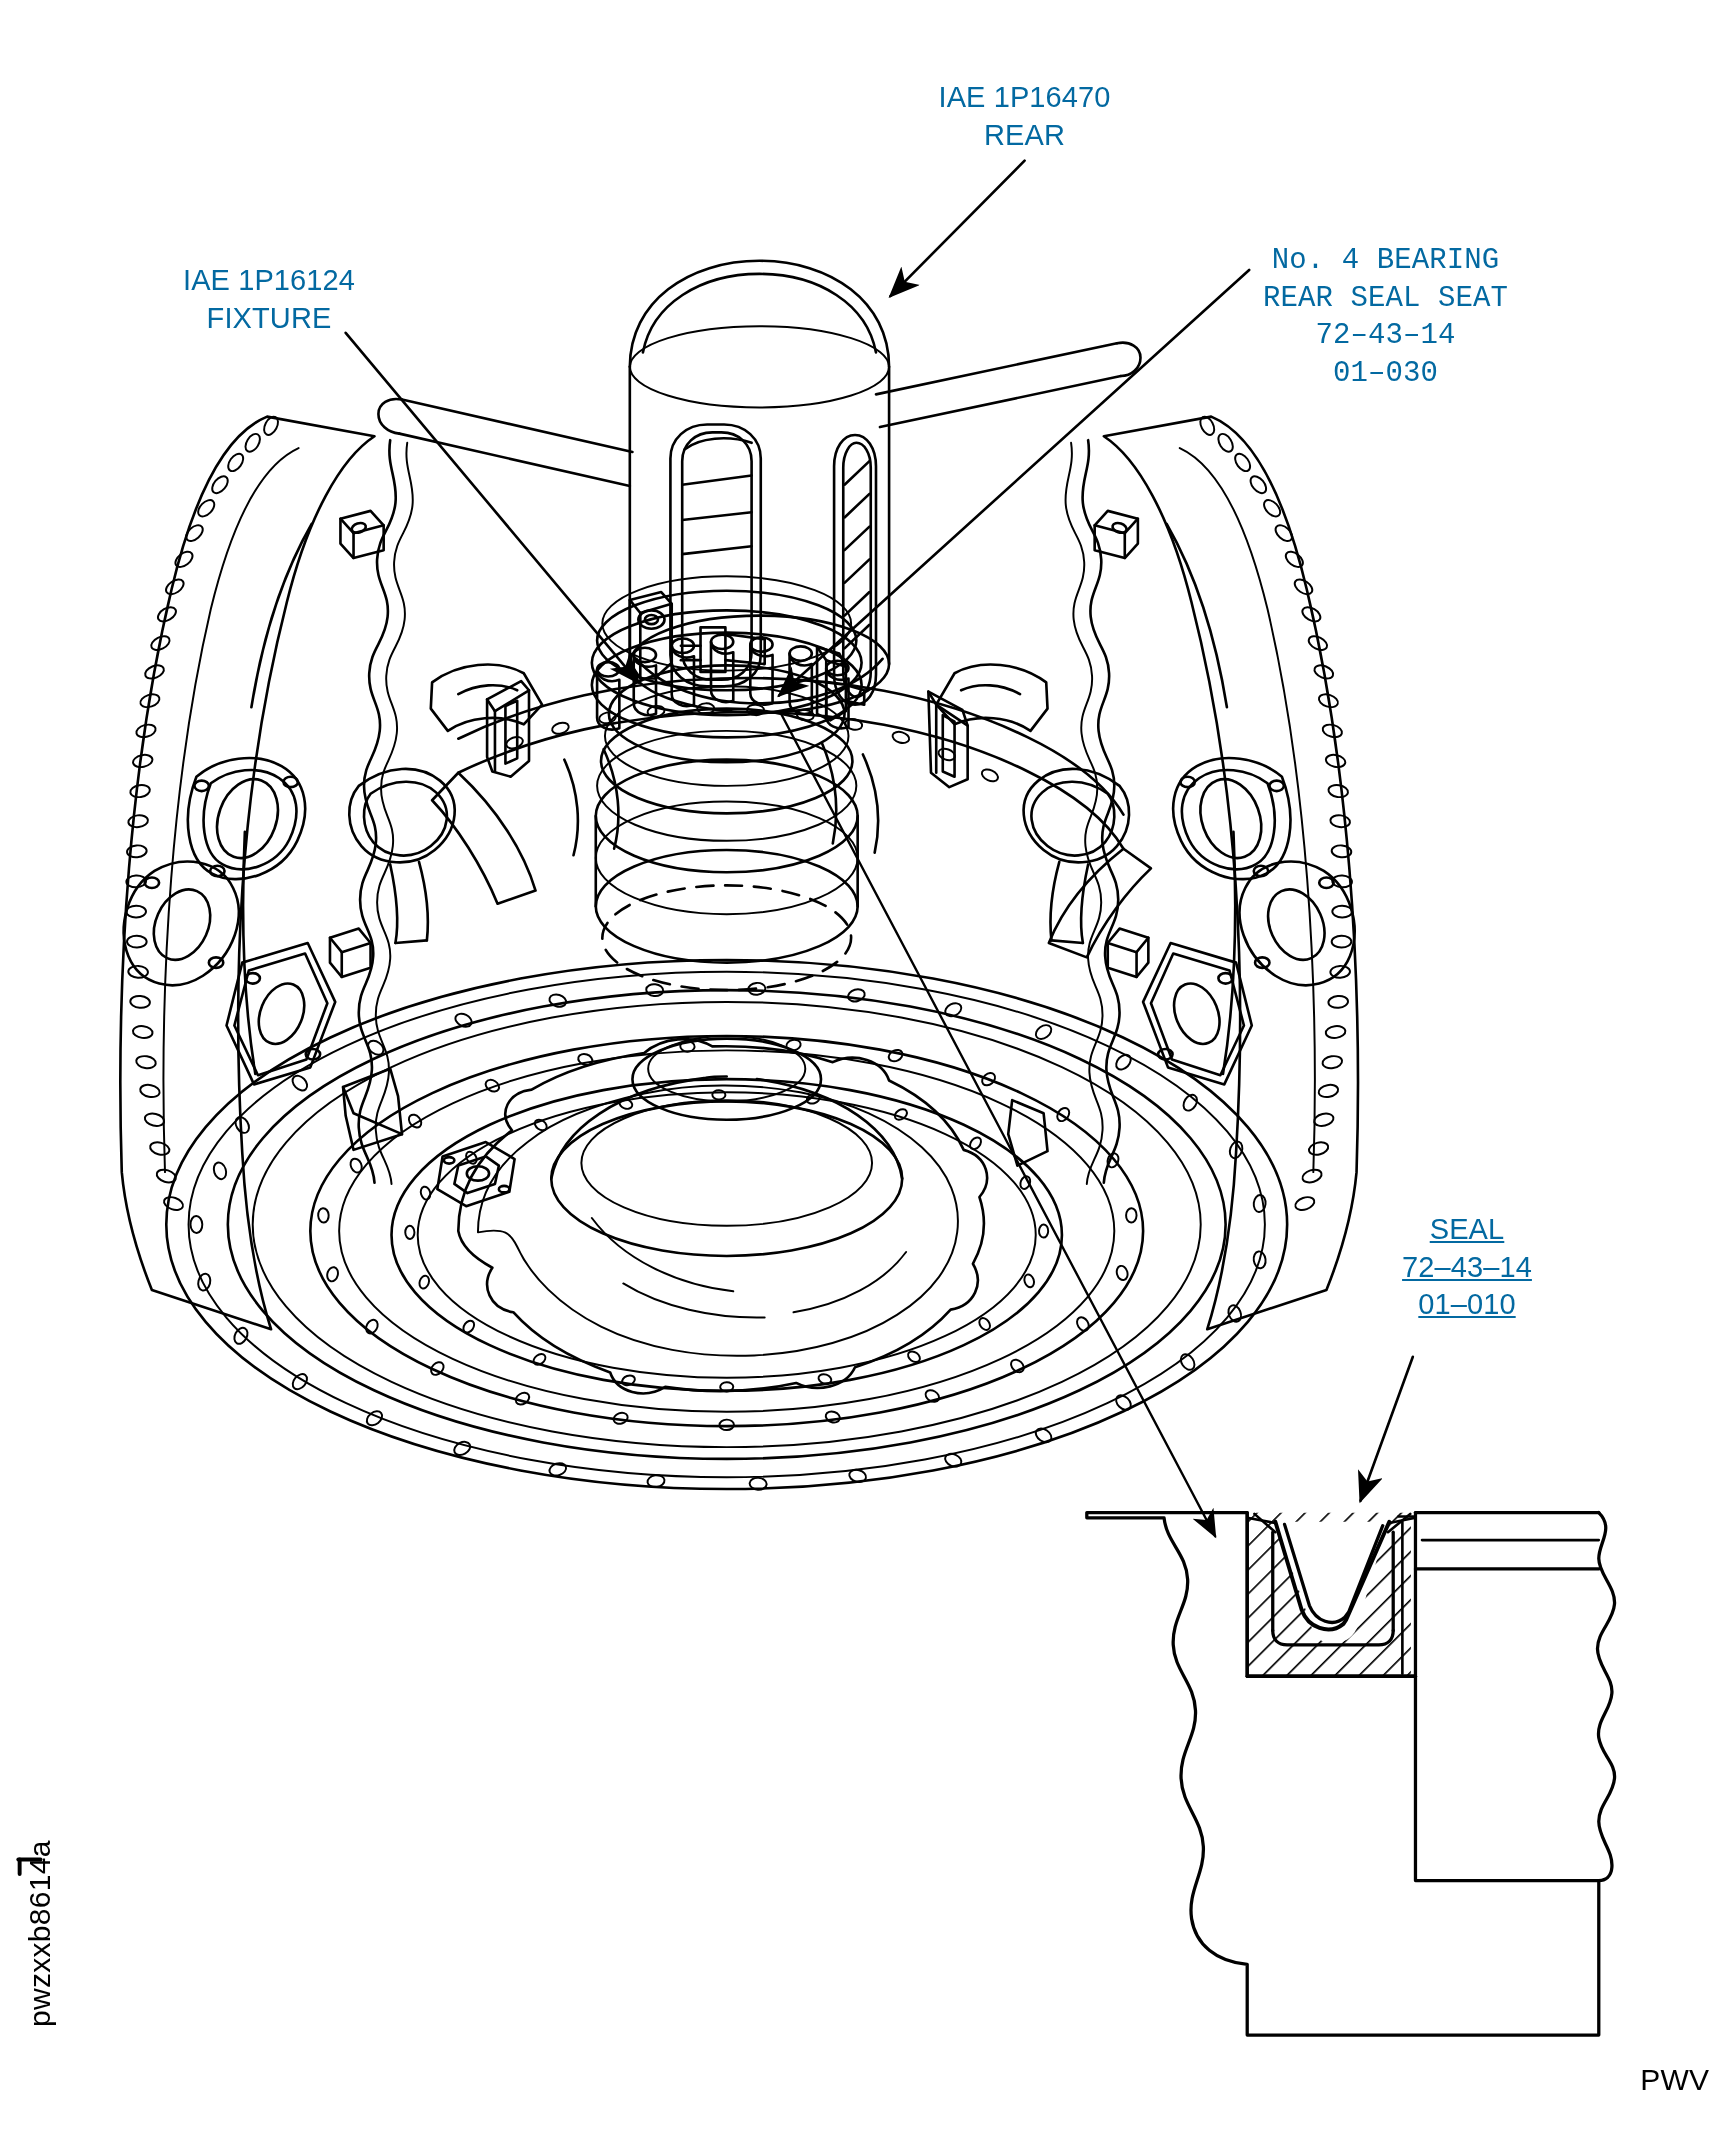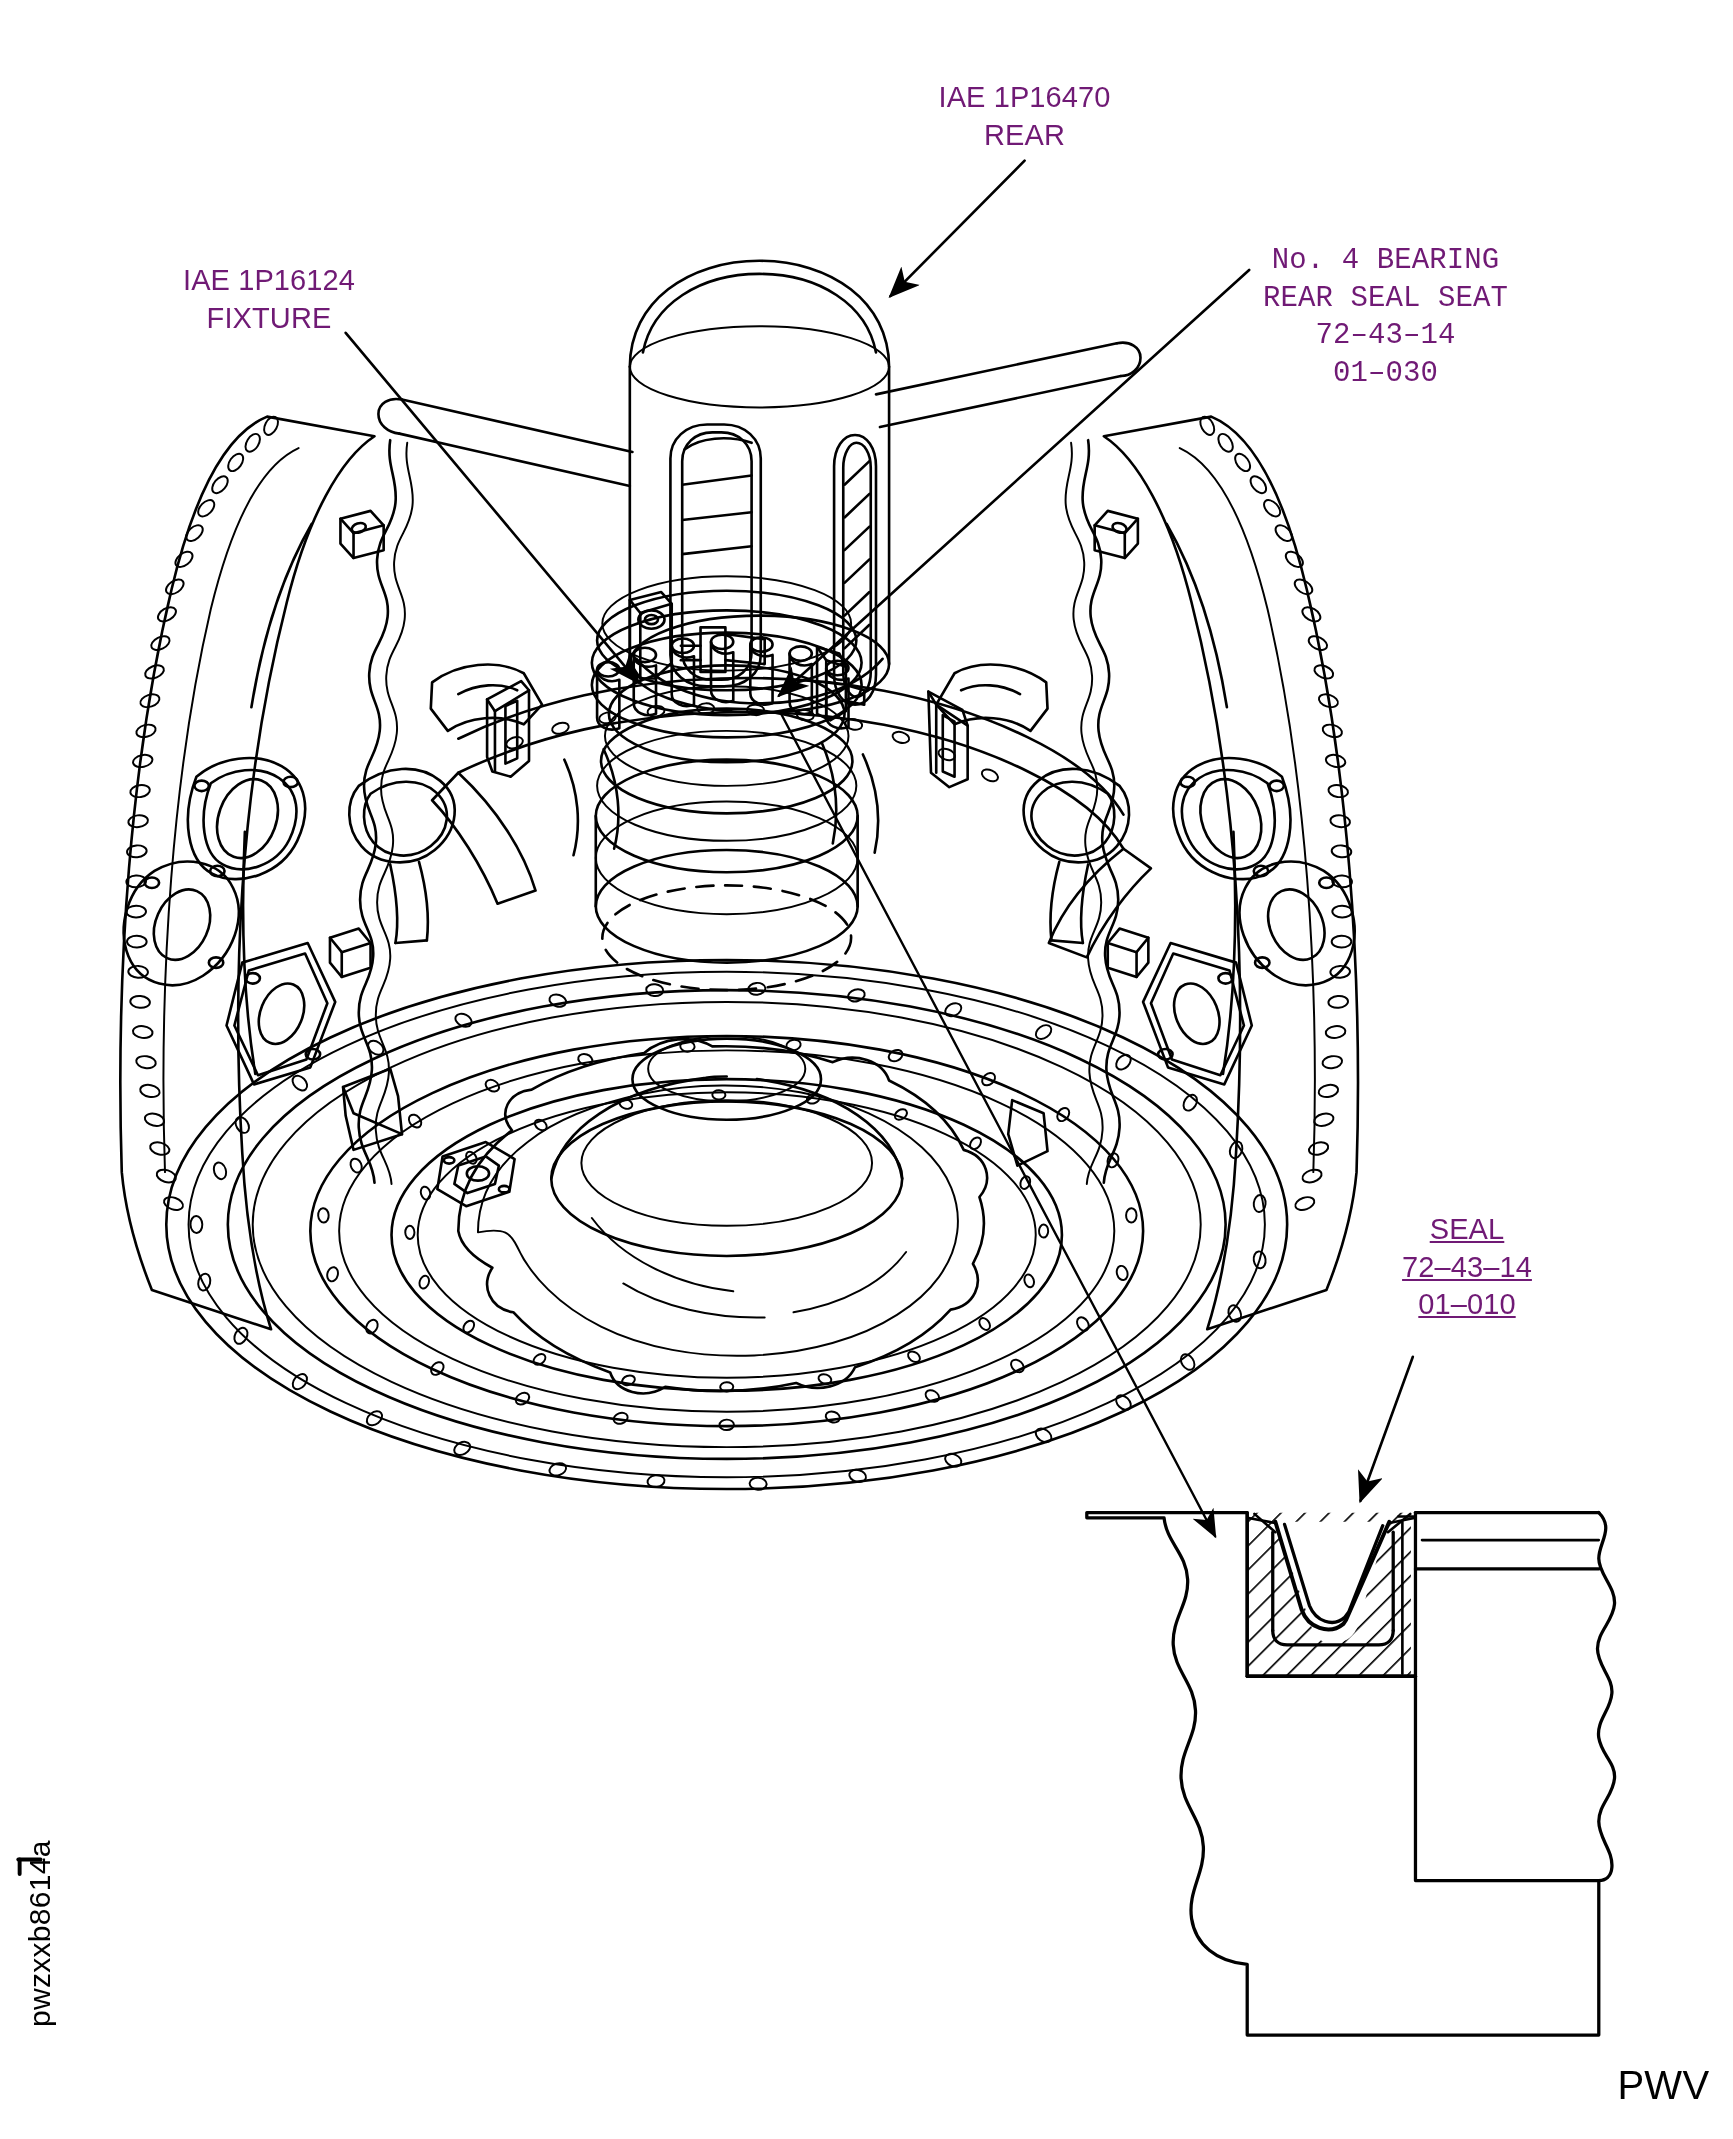--- a/index.html
+++ b/index.html
@@ -22,21 +22,21 @@
     width:1733px;
     height:2140px;
   }
   .callout{
     position:absolute;
     text-align:center;
     line-height:1.30;
     font-size:29px;
     letter-spacing:0.1px;
     white-space:nowrap;
-    color:#701a75;
+    color:#0369a1;
   }
   .callout div{ display:block; }
 
   #callout-drift{ left:887px; top:79px; width:275px; }
   #callout-fixture{ left:138px; top:262px; width:262px; }
   #callout-bearing{ left:1215px; top:242px; width:341px;font-family:Liberation Mono, monospace; }
   #callout-seal{ left:1369px; top:1211px; width:196px;text-decoration:underline; }
 
   #figure-id{
     position:absolute;
@@ -46,21 +46,21 @@
     font-size:30px;
     transform:rotate(-90deg);
     transform-origin:center center;
     white-space:nowrap;
     letter-spacing:0.3px;
   }
   #sheet-code{
     position:absolute;
     right:23.6px;
     top:2063px;
-    font-size:40px;
+    font-size:30px;
     letter-spacing:0.3px;
   }
 </style>
 </head>
 <body>
 
 <div id="page">
 
   <svg id="art" viewBox="0 0 2647 3268" xmlns="http://www.w3.org/2000/svg">
     <defs>

